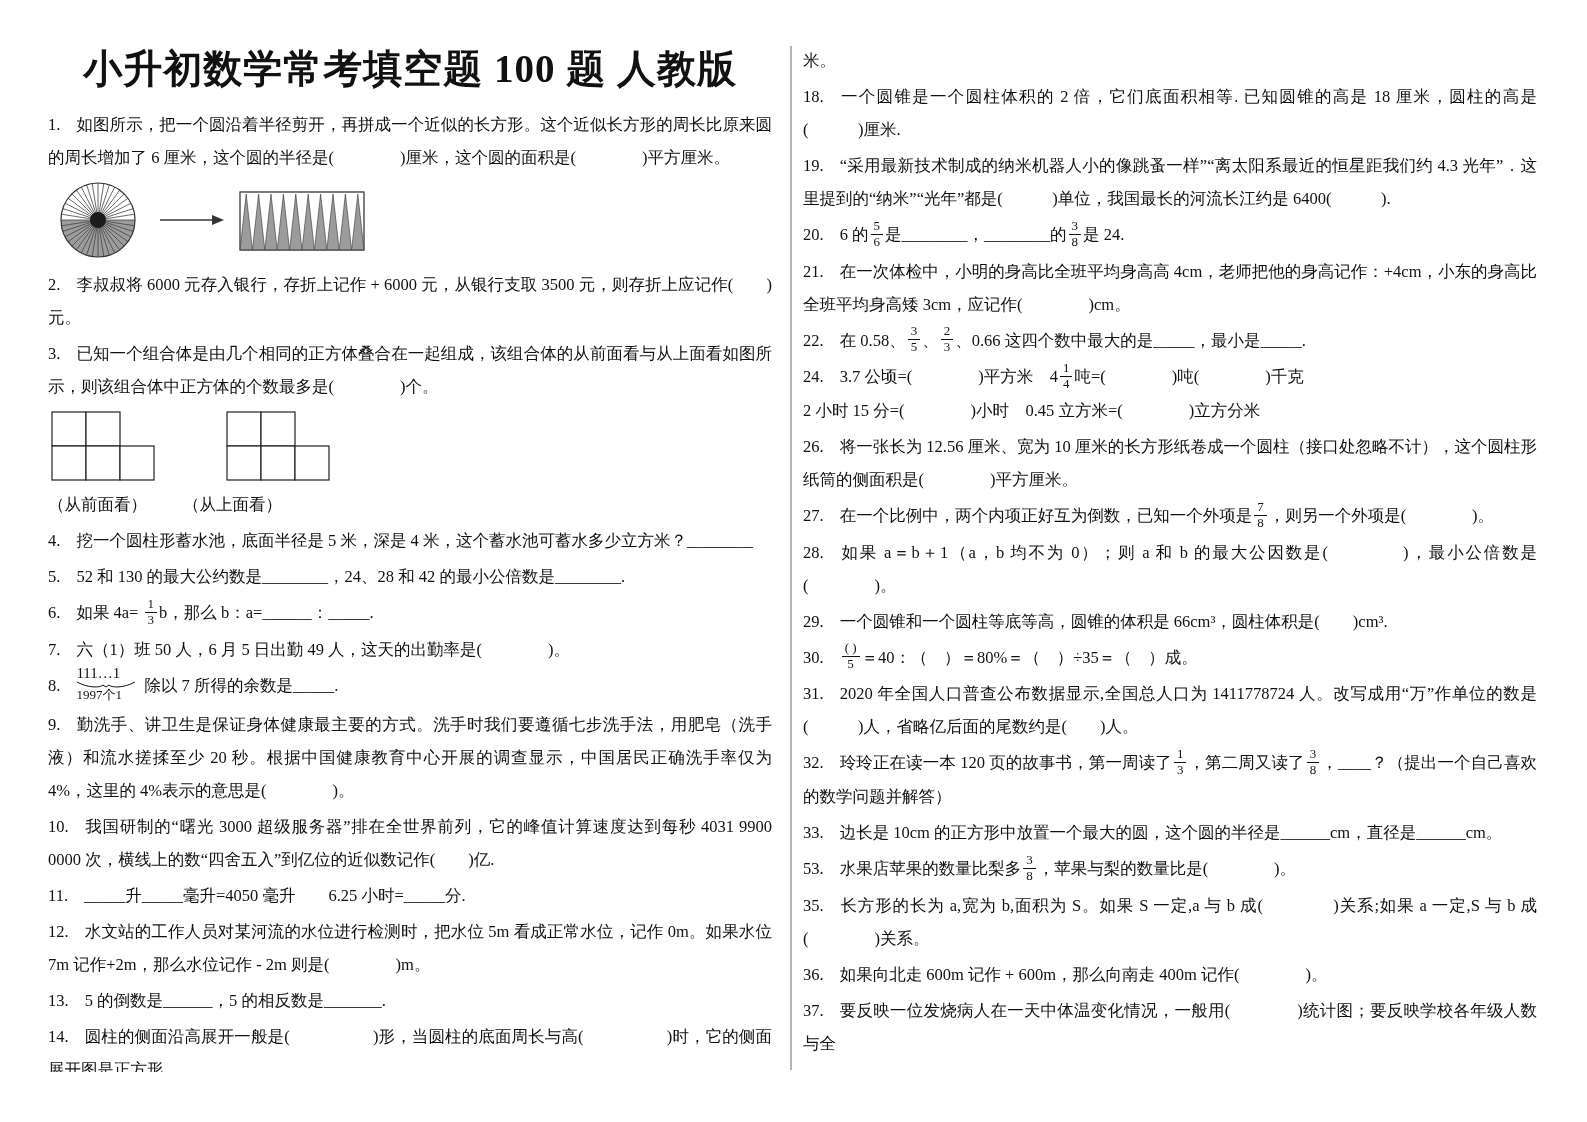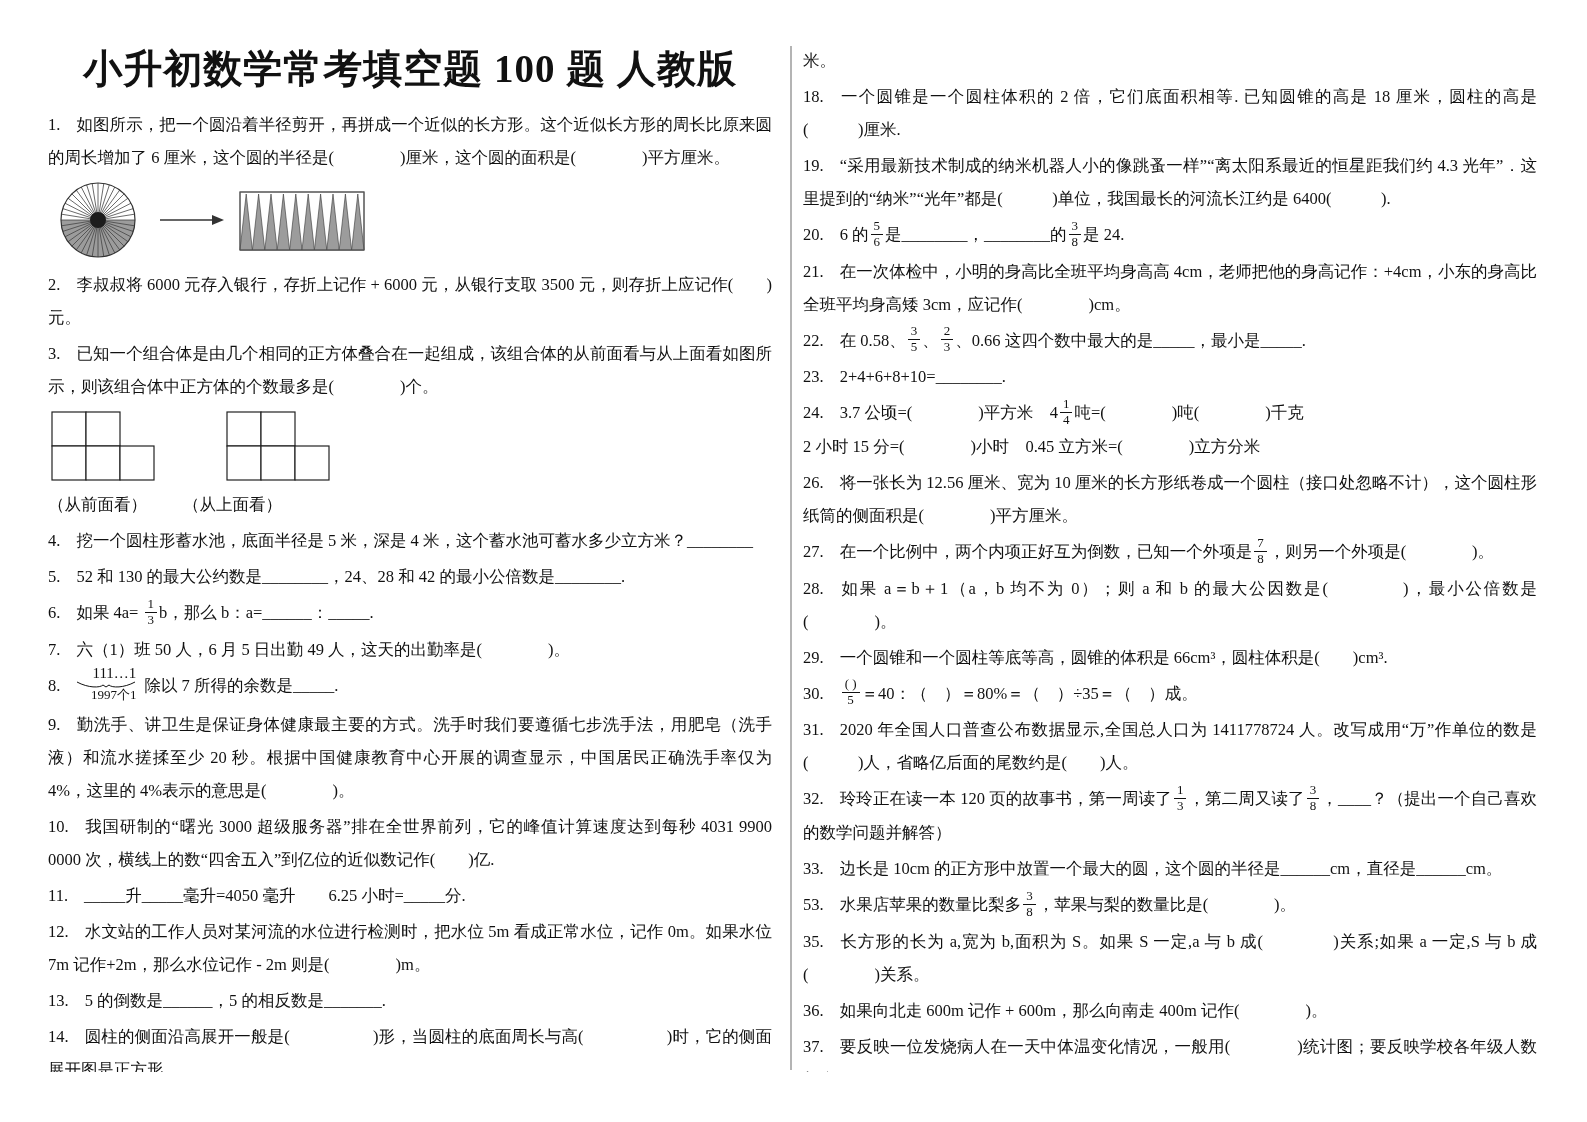--- a/index.html
+++ b/index.html
@@ -18,21 +18,21 @@
   }
   .question{font-size:16.5px;line-height:33px;text-align:justify;margin:0 0 3px 0;}
   .qnum{margin-right:16px;}
   .frac{
     display:inline-block;vertical-align:middle;text-align:center;
     font-size:13px;line-height:1.15;margin:0 2px;position:relative;top:-2px;
   }
   .frac .fnum{display:block;border-bottom:1px solid #111;padding:0 3px;}
   .frac .fden{display:block;padding:0 3px;}
   .ubrace{
-    display:inline-block;text-align:right;vertical-align:middle;
+    display:inline-block;text-align:left;vertical-align:middle;
     line-height:1.05;margin-right:8px;position:relative;top:-3px;
   }
   .ubrace .ub-top{display:block;font-size:15px;}
   .ubrace svg{display:block;margin:0 auto;}
   .ubrace .ub-bot{display:block;font-size:13px;}
   .figure{margin:6px 0 4px 0;}
   .fig3-labels{font-size:16.5px;line-height:28px;margin:0 0 5px 0;}
   .fig3-labels .lbl2{margin-left:36px;}
 </style>
 </head>
@@ -117,21 +117,20 @@
   </div>
   <div class="divider"></div>
   <div class="col col-right">
     <div id="right-questions">
         <div class="question"><span class="qtext">米。</span></div>
         <div class="question"><span class="qnum">18.</span><span class="qtext">一个圆锥是一个圆柱体积的 2 倍，它们底面积相等. 已知圆锥的高是 18 厘米，圆柱的高是(　　　)厘米.</span></div>
         <div class="question"><span class="qnum">19.</span><span class="qtext">“采用最新技术制成的纳米机器人小的像跳蚤一样”“离太阳系最近的恒星距我们约 4.3 光年”．这里提到的“纳米”“光年”都是(　　　)单位，我国最长的河流长江约是 6400(　　　).</span></div>
         <div class="question"><span class="qnum">20.</span><span class="qtext">6 的</span><span class="frac"><span class="fnum">5</span><span class="fden">6</span></span><span class="qtext">是________，________的</span><span class="frac"><span class="fnum">3</span><span class="fden">8</span></span><span class="qtext">是 24.</span></div>
         <div class="question"><span class="qnum">21.</span><span class="qtext">在一次体检中，小明的身高比全班平均身高高 4cm，老师把他的身高记作：+4cm，小东的身高比全班平均身高矮 3cm，应记作(　　　　)cm。</span></div>
         <div class="question"><span class="qnum">22.</span><span class="qtext">在 0.58、</span><span class="frac"><span class="fnum">3</span><span class="fden">5</span></span><span class="qtext">、</span><span class="frac"><span class="fnum">2</span><span class="fden">3</span></span><span class="qtext">、0.66 这四个数中最大的是_____，最小是_____.</span></div>
-        <div class="question"><span class="qnum">23.</span><span class="qtext">2+4+6+8+10=________.</span></div>
         <div class="question"><span class="qnum">24.</span><span class="qtext">3.7 公顷=(　　　　)平方米　4</span><span class="frac"><span class="fnum">1</span><span class="fden">4</span></span><span class="qtext">吨=(　　　　)吨(　　　　)千克</span><br><span class="qtext">2 小时 15 分=(　　　　)小时　0.45 立方米=(　　　　)立方分米</span></div>
         <div class="question"><span class="qnum">26.</span><span class="qtext">将一张长为 12.56 厘米、宽为 10 厘米的长方形纸卷成一个圆柱（接口处忽略不计），这个圆柱形纸筒的侧面积是(　　　　)平方厘米。</span></div>
         <div class="question"><span class="qnum">27.</span><span class="qtext">在一个比例中，两个内项正好互为倒数，已知一个外项是</span><span class="frac"><span class="fnum">7</span><span class="fden">8</span></span><span class="qtext">，则另一个外项是(　　　　)。</span></div>
         <div class="question"><span class="qnum">28.</span><span class="qtext">如果 a＝b＋1（a，b 均不为 0）；则 a 和 b 的最大公因数是(　　　　)，最小公倍数是(　　　　)。</span></div>
         <div class="question"><span class="qnum">29.</span><span class="qtext">一个圆锥和一个圆柱等底等高，圆锥的体积是 66cm³，圆柱体积是(　　)cm³.</span></div>
         <div class="question"><span class="qnum">30.</span><span class="frac"><span class="fnum">( )</span><span class="fden">5</span></span><span class="qtext">＝40：（　）＝80%＝（　）÷35＝（　）成。</span></div>
         <div class="question"><span class="qnum">31.</span><span class="qtext">2020 年全国人口普查公布数据显示,全国总人口为 1411778724 人。改写成用“万”作单位的数是(　　　)人，省略亿后面的尾数约是(　　)人。</span></div>
         <div class="question"><span class="qnum">32.</span><span class="qtext">玲玲正在读一本 120 页的故事书，第一周读了</span><span class="frac"><span class="fnum">1</span><span class="fden">3</span></span><span class="qtext">，第二周又读了</span><span class="frac"><span class="fnum">3</span><span class="fden">8</span></span><span class="qtext">，____？（提出一个自己喜欢的数学问题并解答）</span></div>
         <div class="question"><span class="qnum">33.</span><span class="qtext">边长是 10cm 的正方形中放置一个最大的圆，这个圆的半径是______cm，直径是______cm。</span></div>
         <div class="question"><span class="qnum">53.</span><span class="qtext">水果店苹果的数量比梨多</span><span class="frac"><span class="fnum">3</span><span class="fden">8</span></span><span class="qtext">，苹果与梨的数量比是(　　　　)。</span></div>

